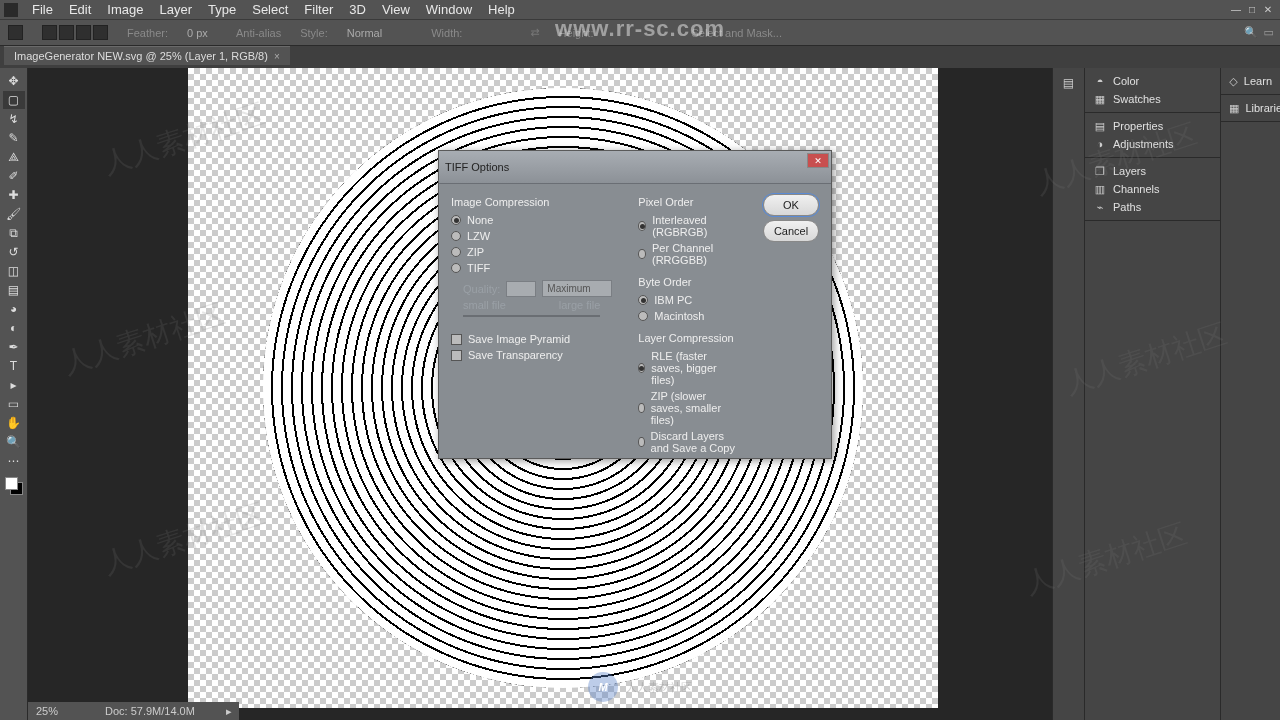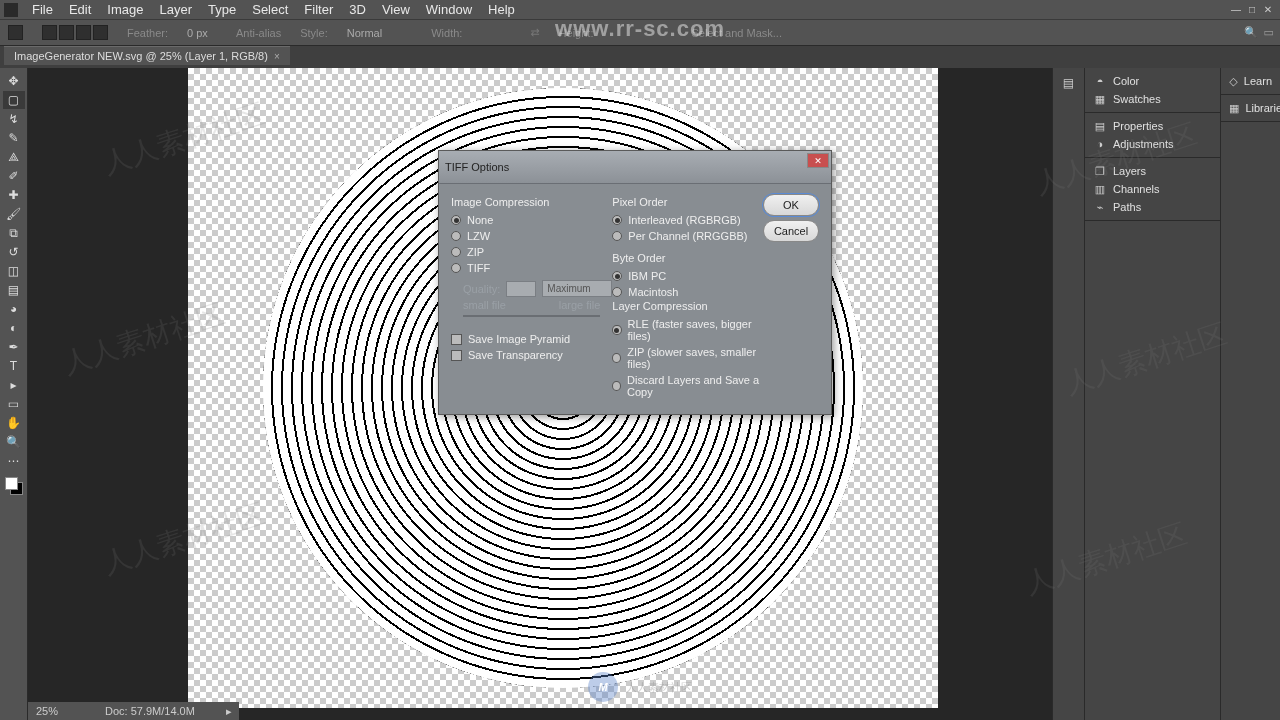--- a/index.html
+++ b/index.html
@@ -48,21 +48,21 @@
 
 .rpanels { width: 136px; background: #454545; border-left: 1px solid #2a2a2a; display: flex; flex-direction: column; }
 .pgroup { border-bottom: 1px solid #2a2a2a; padding: 4px 0; }
 .pitem { display: flex; align-items: center; gap: 6px; padding: 3px 8px; color: #e0e0e0; font-size: 11px; }
 .pitem .pic { width: 14px; height: 12px; display: flex; align-items: center; justify-content: center; color: #ccc; font-size: 11px; }
 
 
 .dialog { position: absolute; left: 438px; top: 150px; width: 394px; background: #888d92; border: 1px solid #5a5a5a; box-shadow: 2px 2px 8px rgba(0,0,0,.4); }
 .dlg-title { height: 22px; background: linear-gradient(#a8adb3,#8c9197); display: flex; align-items: center; padding: 16px 6px; font-size: 11px; color: #222; border-bottom: 1px solid #6a6e74; position: relative; }
 .dlg-close { position: absolute; right: 2px; top: 2px; width: 22px; height: 15px; background: #c84f4f; color: #fff; display: flex; align-items: center; justify-content: center; font-size: 9px; border: 1px solid #888; }
-.dlg-body { padding: 10px 12px 14px; display: flex; gap: 0; color: #e8e8e8; }
+.dlg-body { padding: 10px 12px 2px; display: flex; gap: 26px; color: #e8e8e8; }
 .dlg-col { flex: 1; display: flex; flex-direction: column; }
 .dlg-btns { width: 56px; display: flex; flex-direction: column; gap: 4px; align-items: stretch; }
 .btn { height: 22px; background: linear-gradient(#f0f0f0,#d8d8d8); border: 1px solid #888; border-radius: 11px; color: #222; display: flex; align-items: center; justify-content: center; font-size: 11px; }
 .btn.ok { box-shadow: 0 0 0 1px #5a8bd6; }
 .sect-title { font-size: 11px; color: #eee; margin-bottom: 4px; margin-top: 2px; }
 .radio-row, .check-row { display: flex; align-items: center; gap: 6px; padding: 2px 0; font-size: 11px; color: #eee; }
 .radio { width: 10px; height: 10px; border-radius: 50%; border: 1px solid #555; background: #bbb; display: flex; align-items: center; justify-content: center; }
 .radio.on::after { content: ""; width: 5px; height: 5px; border-radius: 50%; background: #333; }
 .checkbox { width: 11px; height: 11px; border: 1px solid #555; background: #bbb; }
 .qrow { display: flex; align-items: center; gap: 6px; margin: 4px 0 2px 12px; color: #9aa0a6; font-size: 11px; }
@@ -289,21 +289,21 @@
       <div class="sect-title" style="margin-top:8px">Byte Order</div>
       <div class="radio-row">
           <span class="radio on"></span>
           <span>IBM PC</span>
         </div>
       <div class="radio-row">
           <span class="radio"></span>
           <span>Macintosh</span>
         </div>
 
-      <div class="sect-title" style="margin-top:0">Layer Compression</div>
+      <div class="sect-title" style="margin-top:8px">Layer Compression</div>
       <div class="radio-row">
           <span class="radio on"></span>
           <span>RLE (faster saves, bigger files)</span>
         </div>
       <div class="radio-row">
           <span class="radio"></span>
           <span>ZIP (slower saves, smaller files)</span>
         </div>
       <div class="radio-row">
           <span class="radio"></span>

